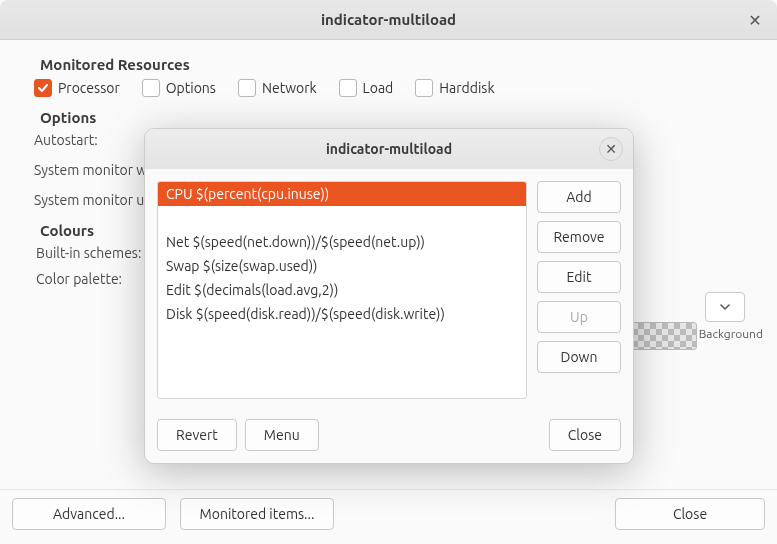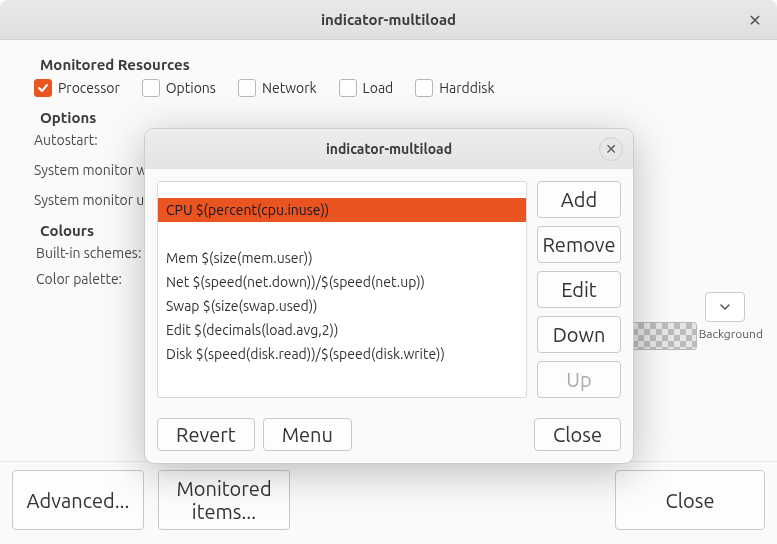--- a/index.html
+++ b/index.html
@@ -16,34 +16,34 @@
   .cb-wrap { display:inline-flex; align-items:center; cursor:pointer; }
   .opt-row { margin:4px 0 14px 10px; color:#4a4a4a; }
   .colours-row { margin:4px 0 10px 12px; color:#4a4a4a; display:flex; align-items:center; }
   .dropdown-btn { position:absolute; right:32px; top:292px; width:40px; height:30px; border:1px solid #c9c9c9; border-radius:4px; background:#fff; display:flex; align-items:center; justify-content:center; cursor:pointer; }
   .swatch-col { position:absolute; right:14px; top:322px; display:flex; gap:2px; align-items:center; }
   .swatch { width:66px; height:28px; border:1px solid #b8b8b8; border-radius:3px; }
   .swatch.cached { background:#b8b1a1; }
   .swatch.bg { background:repeating-conic-gradient(#bbb 0 25%, #e6e6e6 0 50%) 0 0/12px 12px; }
   .swatch-label { font-size:12px; color:#555; margin-bottom:6px; }
   .footer { position:absolute; left:0; right:0; bottom:0; padding: 8px 12px 14px 12px; display:flex; gap:14px; border-top:1px solid #e8e8e8; background:#fafafa; }
-  .btn { border:1px solid #c9c9c9; background:#fdfdfd; border-radius:4px; padding:6px 14px; cursor:pointer; color:#333; font-size:20px; min-height:32px; display:inline-flex; align-items:center; justify-content:center; }
-  .btn.wide { width:132px; }
+  .btn { border:1px solid #c9c9c9; background:#fdfdfd; border-radius:4px; padding:6px 14px; cursor:pointer; color:#333; font-size:14px; min-height:32px; display:inline-flex; align-items:center; justify-content:center; }
+  .btn.wide { width:154px; }
   .btn.close { width:150px; margin-left:auto; }
   .btn.disabled { color:#aaa; cursor:default; background:#fdfdfd; }
 
   
   .dialog { position:absolute; left:144px; top:128px; width:490px; height:336px; background:#fafafa; border:1px solid #ccc; border-radius:10px; box-shadow:0 8px 40px rgba(0,0,0,.25); display:flex; flex-direction:column; }
   .dlg-title { height:40px; display:flex; align-items:center; justify-content:center; position:relative; border-bottom:1px solid #e4e4e4; background:linear-gradient(#ededed,#e4e4e4); border-radius:10px 10px 0 0; }
   .dlg-title .t { font-weight:600; color:#3b3b3b; }
   .dlg-close { position:absolute; right:10px; top:8px; width:24px; height:24px; border-radius:50%; background:#e7e7e7; border:1px solid #d0d0d0; display:flex; align-items:center; justify-content:center; cursor:pointer; color:#555; font-size:14px; }
   .dlg-body { flex:1; display:flex; padding:12px; gap:10px; }
   .listbox { flex:1; background:#fff; border:1px solid #d7d7d7; border-radius:3px; overflow:auto; }
   .li { padding:4px 8px; font-size:14px; color:#333; cursor:default; white-space:nowrap; }
-  .li.selected { background:#e95420; color:#0f172a;margin-top:16px; }
+  .li.selected { background:#e95420; color:#ffffff; }
   .li.blank { height:24px; }
   .side-btns { display:flex; flex-direction:column; gap:8px; width:84px; }
   .side-btns .btn { width:84px; justify-content:center; padding:6px 0; }
   .dlg-footer { display:flex; padding:8px 12px 12px 12px; gap:8px; }
   .dlg-footer .btn { padding:4px 18px; }
   .dlg-footer .spacer { flex:1; }
 </style>
 </head>
 <body>
 
@@ -112,32 +112,31 @@
 
 <div class="dialog">
   <div class="dlg-title">
     <div class="t">indicator-multiload</div>
     <div class="dlg-close">✕</div>
   </div>
   <div class="dlg-body">
     <div class="listbox" id="listbox">
         <div class="li selected">CPU $(percent(cpu.inuse))</div>
         <div class="li blank"></div>
-        <div class="li">Mem $(size(mem.user))</div>
         <div class="li">Net $(speed(net.down))/$(speed(net.up))</div>
         <div class="li">Swap $(size(swap.used))</div>
         <div class="li">Edit $(decimals(load.avg,2))</div>
         <div class="li">Disk $(speed(disk.read))/$(speed(disk.write))</div>
       </div>
     <div class="side-btns">
       <button class="btn">Add</button>
       <button class="btn">Remove</button>
       <button class="btn">Edit</button>
+      <button class="btn disabled">Up</button>
       <button class="btn">Down</button>
-      <button class="btn disabled">Up</button>
     </div>
   </div>
   <div class="dlg-footer">
     <button class="btn">Revert</button>
     <button class="btn">Menu</button>
     <div class="spacer"></div>
     <button class="btn">Close</button>
   </div>
 </div>
 

